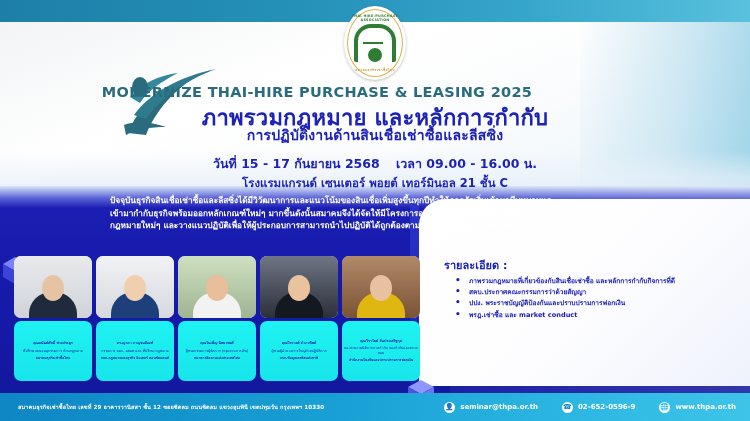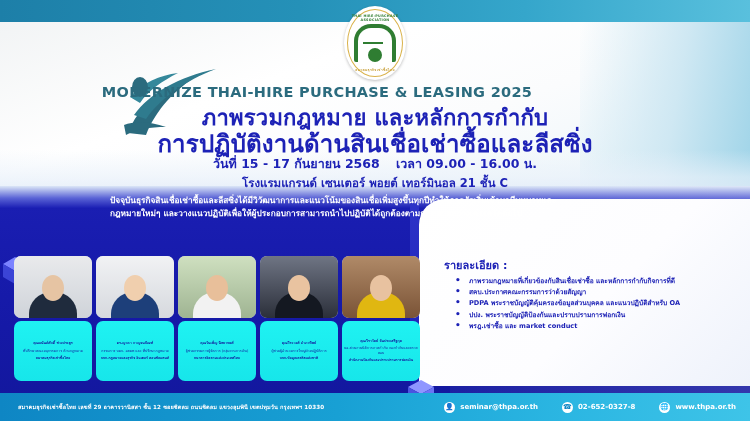--- a/index.html
+++ b/index.html
@@ -91,21 +91,21 @@
   .title-en{
     position:absolute;left:0;top:84px;width:634px;text-align:center;
     font-size:14.5px;font-weight:bold;letter-spacing:.3px;color:#2b6b7e;
   }
   .title-th1{
     position:absolute;left:0;top:100px;width:750px;text-align:center;
     font-size:22px;font-weight:bold;color:#1d22b6;letter-spacing:.2px;
   }
   .title-th2{
     position:absolute;left:0;top:124px;width:750px;text-align:center;
-    font-size:24px;font-weight:bold;color:#1d22b6;letter-spacing:.2px;
+    font-size:14px;font-weight:bold;color:#1d22b6;letter-spacing:.2px;
   }
   .date-line{
     position:absolute;left:0;top:154px;width:750px;text-align:center;
     font-size:12.5px;font-weight:bold;color:#1d22b6;
   }
   .date-line span{margin:0 6px;}
   .venue-line{
     position:absolute;left:0;top:174px;width:750px;text-align:center;
     font-size:11.5px;font-weight:bold;color:#1d22b6;
   }
@@ -220,20 +220,21 @@
   <div class="title-th1">ภาพรวมกฎหมาย และหลักการกำกับ</div>
   <div class="title-th2">การปฏิบัติงานด้านสินเชื่อเช่าซื้อและลีสซิ่ง</div>
   <div class="date-line">
     <span>วันที่ 15 - 17 กันยายน 2568</span>
     <span>เวลา 09.00 - 16.00 น.</span>
   </div>
   <div class="venue-line">โรงแรมแกรนด์ เซนเตอร์ พอยต์ เทอร์มินอล 21 ชั้น C</div>
 
   <div class="intro">
     <p>ปัจจุบันธุรกิจสินเชื่อเช่าซื้อและลีสซิ่งได้มีวิวัฒนาการและแนวโน้มของสินเชื่อเพิ่มสูงขึ้นทุกปีทำให้ภาครัฐเริ่มเข้ามามีบทบาทและ</p>
+    <p>เข้ามากำกับธุรกิจพร้อมออกหลักเกณฑ์ใหม่ๆ มากขึ้นดังนั้นสมาคมจึงได้จัดให้มีโครงการอบรมนี้ขึ้นเพื่อเป็นการ Update</p>
     <p>กฎหมายใหม่ๆ และวางแนวปฏิบัติเพื่อให้ผู้ประกอบการสามารถนำไปปฏิบัติได้ถูกต้องตามกฎหมายอย่างเคร่งครัดต่อไป</p>
   </div>
 
   <svg class="cube" viewBox="0 0 26 30">
     <polygon points="13,2 25,9 13,16 1,9" fill="#7b83ff"></polygon>
     <polygon points="1,9 13,16 13,29 1,22" fill="#3b44d6"></polygon>
     <polygon points="25,9 13,16 13,29 25,22" fill="#5a63ee"></polygon>
   </svg>
   <svg class="cube2" viewBox="0 0 28 30">
     <polygon points="14,2 27,9 14,16 1,9" fill="#8f96ff"></polygon>
@@ -305,35 +306,34 @@
         <div class="c-role">ผอ.ส่วนงานนิติการภาคกำกับ กองกำกับและตรวจสอบ</div>
         <div class="c-org">สำนักงานป้องกันและปราบปรามการฟอกเงิน</div>
       </div>
     </div>
   </div>
 
   <div class="details-title">รายละเอียด :</div>
   <ul class="details-list">
     <li>ภาพรวมกฎหมายที่เกี่ยวข้องกับสินเชื่อเช่าซื้อ และหลักการกำกับกิจการที่ดี</li>
     <li>สคบ.ประกาศคณะกรรมการว่าด้วยสัญญา</li>
-    <li>PDPA พระราชบัญญัติคุ้มครองข้อมูลส่วนบุคคล และแนวปฏิบัติสำหรับ OA</li>
     <li>ปปง. พระราชบัญญัติป้องกันและปราบปรามการฟอกเงิน</li>
     <li>พรฎ.เช่าซื้อ และ market conduct</li>
   </ul>
 
   <div class="footer">
     <div class="footer-addr">สมาคมธุรกิจเช่าซื้อไทย เลขที่ 29 อาคารวานิสสา ชั้น 12 ซอยชิดลม ถนนชิดลม แขวงลุมพินี เขตปทุมวัน กรุงเทพฯ 10330</div>
     <div class="contacts">
       <div class="contact">
         <span class="ci">👤</span>
         <span class="ct">seminar@thpa.or.th</span>
       </div>
       <div class="contact">
         <span class="ci">☎</span>
-        <span class="ct">02-652-0327-8</span>
+        <span class="ct">02-652-0596-9</span>
       </div>
       <div class="contact">
         <span class="ci">🌐</span>
         <span class="ct">www.thpa.or.th</span>
       </div>
     </div>
   </div>
 
 </div>
 

